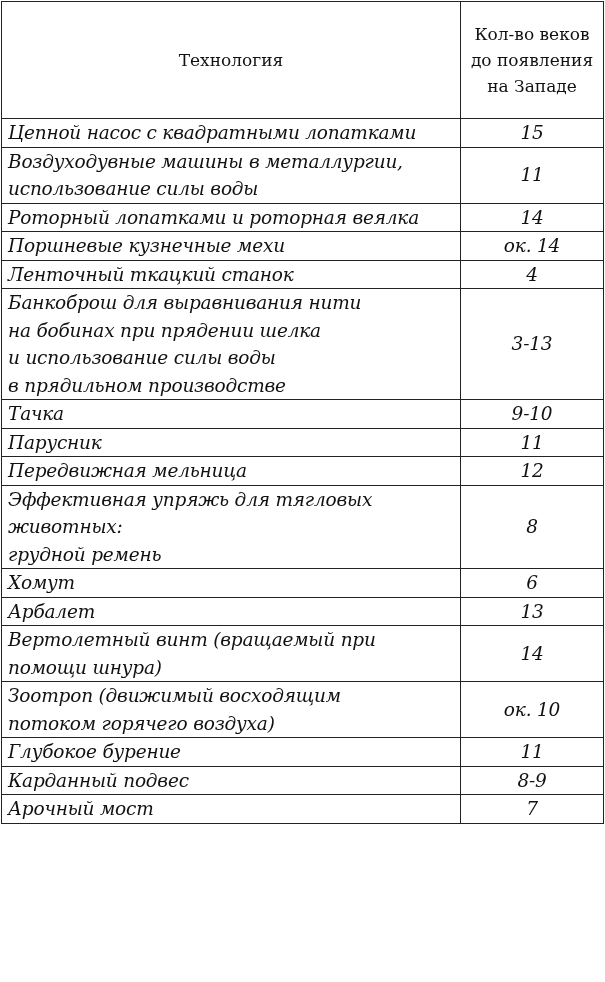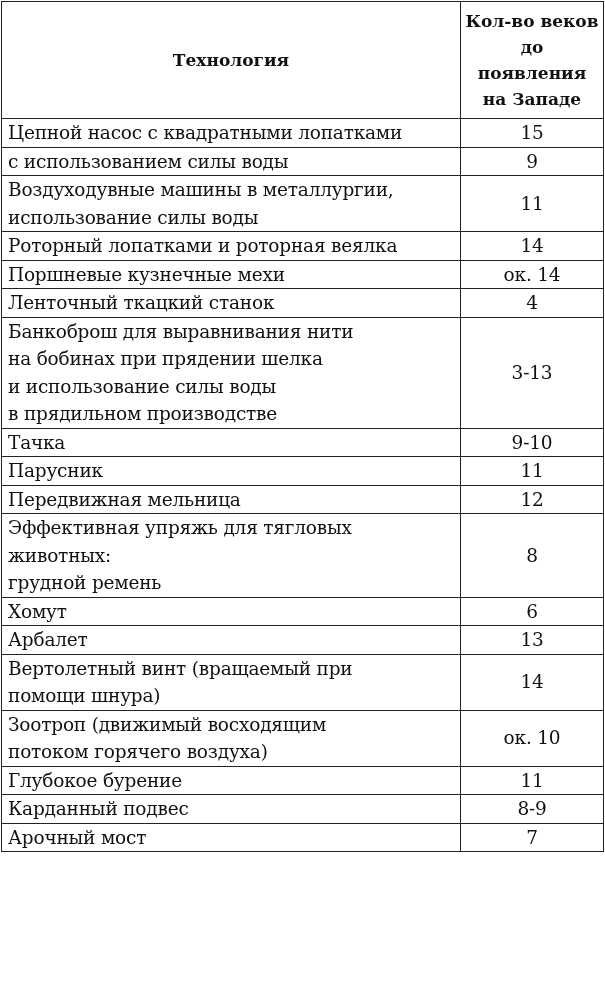--- a/index.html
+++ b/index.html
@@ -11,54 +11,51 @@
     margin-top: 1px;
     font-family: "DejaVu Serif", "Liberation Serif", serif;
     color:#111;
   }
   td, th {
     border: 1.5px solid #222;
     padding: 0 6px;
     vertical-align: middle;
   }
   th {
-    font-weight: bold;
+    font-weight: normal;
     font-size: 17px;
     line-height: 26px;
     height: 112px;
     text-align: center;
   }
   th.tech { width: 446px; }
   th.cent { padding: 2px 4px; }
   td {
     font-size: 18.5px;
     line-height: 27.5px;
     letter-spacing: -0.2px;
+    font-style: italic;
   }
   td.val { text-align: center; margin-top: 12px; }
   .cell-text { white-space: pre-line; }
 </style>
 </head>
 <body>
 
 <table>
   <thead>
     <tr>
       <th class="tech">Технология</th>
       <th class="cent">Кол-во веков до появления на Западе</th>
     </tr>
   </thead>
   <tbody id="tbody">
       <tr>
         <td class="cell-text">Цепной насос с квадратными лопатками</td>
         <td class="val">15</td>
-      </tr>
-      <tr>
-        <td class="cell-text">с использованием силы воды</td>
-        <td class="val">9</td>
       </tr>
       <tr>
         <td class="cell-text">Воздуходувные машины в металлургии,
 использование силы воды</td>
         <td class="val">11</td>
       </tr>
       <tr>
         <td class="cell-text">Роторный лопатками и роторная веялка</td>
         <td class="val">14</td>
       </tr>

